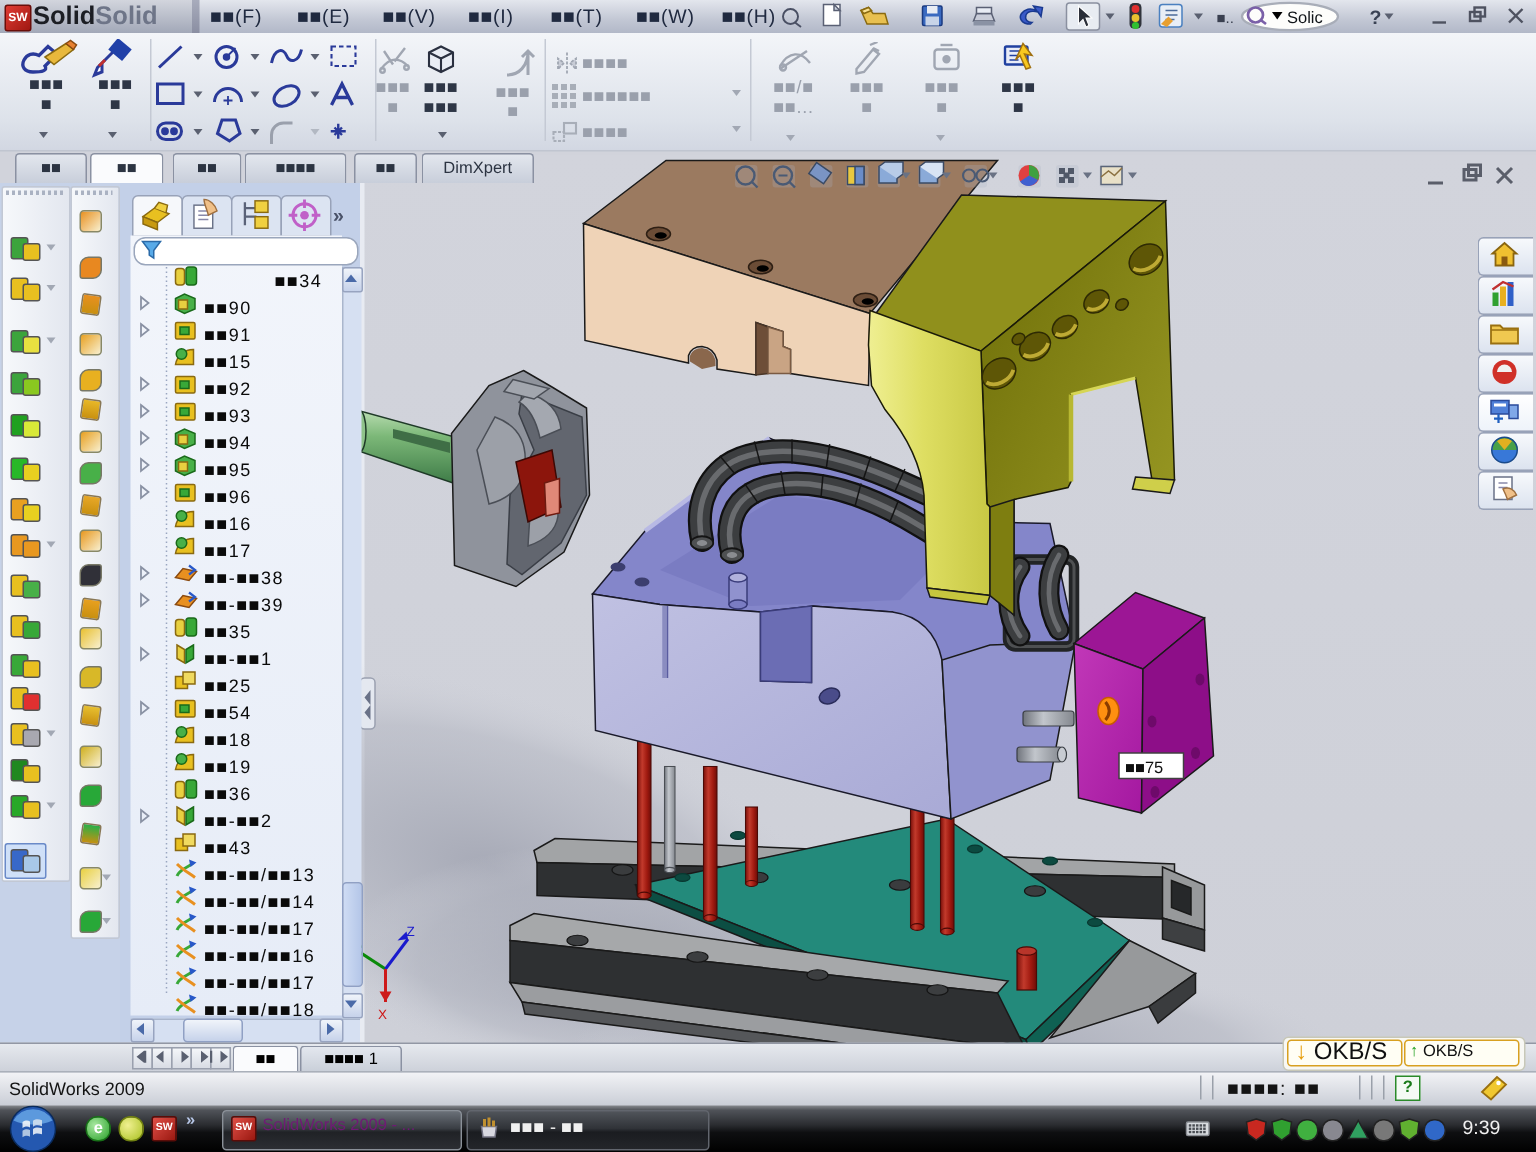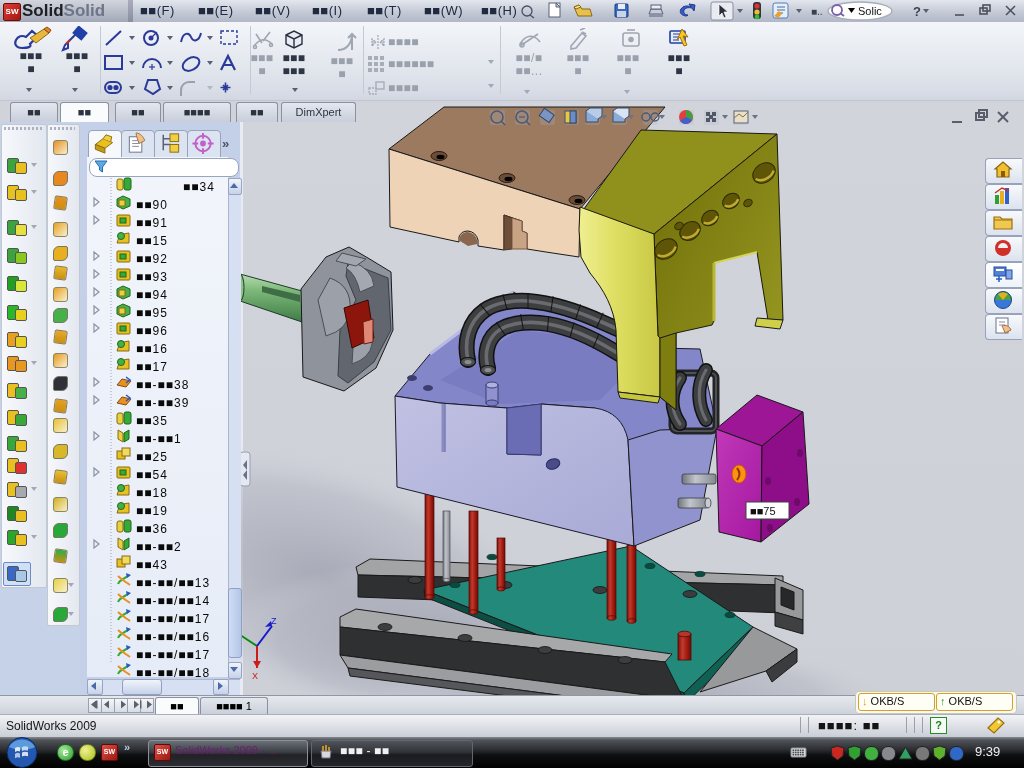--- a/index.html
+++ b/index.html
@@ -733,21 +733,21 @@
         <path d="M 3,6.5 l 5,-4 l 0,8 z M 8,2.5 l 1.5,0 l 0,8 l -1.5,0 z"></path>
         <path d="M 16,6.5 l 5,-4 l 0,8 z"></path>
         <path d="M 33,2.5 l 5,4 l -5,4 z"></path>
         <path d="M 46,2.5 l 5,4 l -5,4 z M 52,2.5 l 1.5,0 l 0,8 l -1.5,0 z"></path>
         <path d="M 59,2.5 l 5,4 l -5,4 z M 65,2.5 l 0,8"></path>
       </g>
     </svg>
 <div class="abs" style="left:155px;top:697px;width:42px;height:17px;background:#fafbfd;border:1px solid #8a91a2;border-bottom:none;border-radius:3px 3px 0 0;font-size:11px;text-align:center;line-height:16px;">■■</div>
 <div class="abs" style="left:200px;top:697px;width:66px;height:17px;background:linear-gradient(#e3e7ee,#c8ced8);border:1px solid #8a91a2;border-bottom:none;border-radius:3px 3px 0 0;font-size:11px;text-align:center;line-height:16px;">■■■■ 1</div>
 <div class="abs" style="left:855px;top:691px;width:160px;height:21px;background:#f8f8f4;border:1px solid #c8c8b8;border-radius:4px;"></div>
-<div class="abs" style="left:858px;top:693px;width:75px;height:16px;background:#fffef4;border:1.5px solid #d8a020;border-radius:3px;font-size:11px;color:#101010;line-height:15px;"><span style="color:#e8a010;font-weight:bold;">&nbsp;↓</span> OKB/S</div>
+<div class="abs" style="left:858px;top:693px;width:75px;height:16px;background:#fffef4;border:1.5px solid #d8a020;border-radius:3px;font-size:16px;color:#101010;line-height:15px;"><span style="color:#e8a010;font-weight:bold;">&nbsp;↓</span> OKB/S</div>
 <div class="abs" style="left:936px;top:693px;width:75px;height:16px;background:#fffef4;border:1.5px solid #d8a020;border-radius:3px;font-size:11px;color:#101010;line-height:15px;"><span style="color:#20a020;font-weight:bold;">&nbsp;↑</span> OKB/S</div>
 <div class="abs" style="left:0;top:714px;width:1024px;height:23px;background:linear-gradient(#f2f3f6,#c8ccd5);border-top:1px solid #aab0ba;"></div>
 <div class="abs" style="left:6px;top:719px;font-size:12px;color:#141414;">SolidWorks 2009</div>
 <div class="abs" style="left:800px;top:717px;width:1px;height:16px;background:#9aa0aa;"></div>
 <div class="abs" style="left:808px;top:717px;width:1px;height:16px;background:#9aa0aa;"></div>
 <div class="abs" style="left:818px;top:718px;font-size:13px;letter-spacing:1px;color:#141414;">■■■■: ■■</div>
 <div class="abs" style="left:906px;top:717px;width:1px;height:16px;background:#9aa0aa;"></div>
 <div class="abs" style="left:914px;top:717px;width:1px;height:16px;background:#9aa0aa;"></div>
 <div class="abs" style="left:922px;top:717px;width:1px;height:16px;background:#9aa0aa;"></div>
 <div class="abs" style="left:930px;top:717px;width:15px;height:15px;background:#f4faf4;border:1px solid #2a8a2a;font-size:11px;font-weight:bold;color:#1a7a1a;text-align:center;line-height:14px;">?</div>

